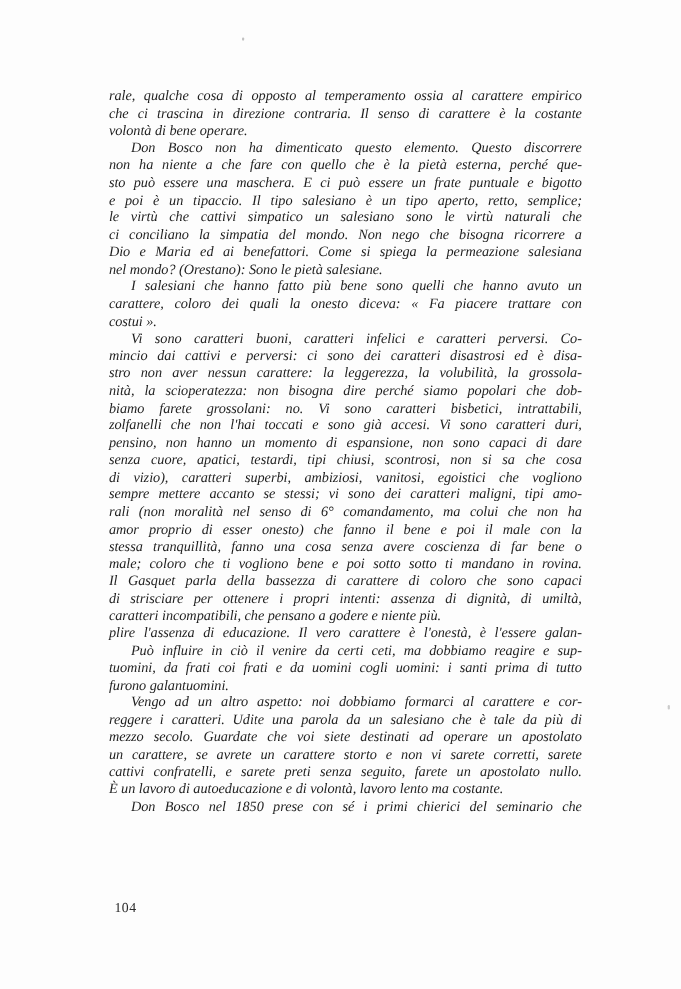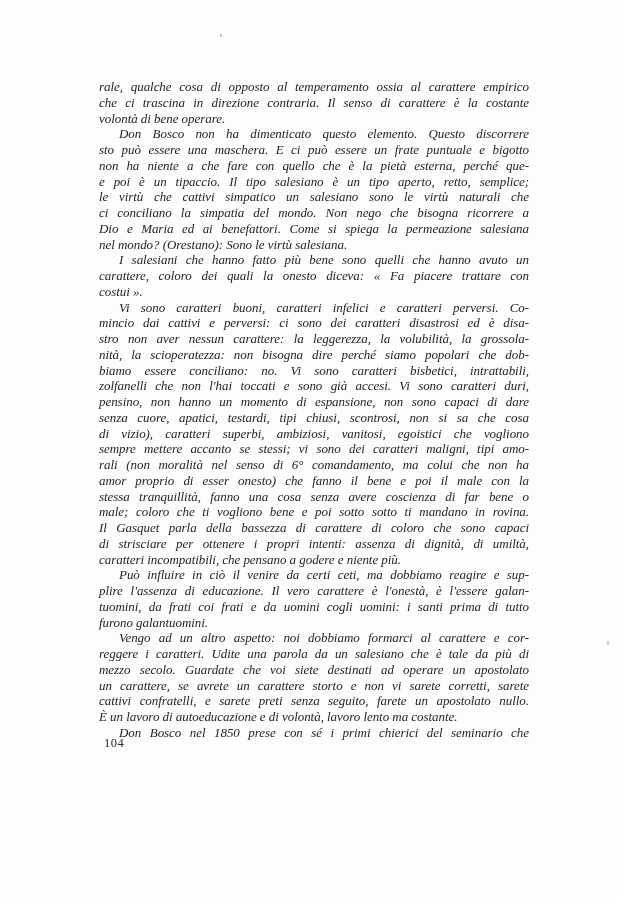--- a/index.html
+++ b/index.html
@@ -36,21 +36,21 @@
   }
   .line.last{
     text-align-last:left;
   }
   .line.indent{
     padding-left:20px;
   }
   .page-number{
     position:absolute;
     left:104px;
-    top:736px;
+    top:818px;
     font-size:12.5px;
     color:#2a2a2a;
     letter-spacing:0.5px;
   }
   .speck{
     position:absolute;
     background:#9a9a9a;
     border-radius:1px;
   }
   .speck.top{left:220px;top:34px;width:2px;height:3px;opacity:.6;}
@@ -64,55 +64,55 @@
   <span class="speck right"></span>
 
   <div class="text-block">
       <div class="para">
         <div class="line">rale, qualche cosa di opposto al temperamento ossia al carattere empirico</div>
         <div class="line">che ci trascina in direzione contraria. Il senso di carattere è la costante</div>
         <div class="line last">volontà di bene operare.</div>
       </div>
       <div class="para">
         <div class="line indent">Don Bosco non ha dimenticato questo elemento. Questo discorrere</div>
+        <div class="line">non ha niente a che fare con quello che è la pietà esterna, perché que-</div>
         <div class="line">sto può essere una maschera. E ci può essere un frate puntuale e bigotto</div>
-        <div class="line">non ha niente a che fare con quello che è la pietà esterna, perché que-</div>
         <div class="line">e poi è un tipaccio. Il tipo salesiano è un tipo aperto, retto, semplice;</div>
         <div class="line">le virtù che cattivi simpatico un salesiano sono le virtù naturali che</div>
         <div class="line">ci conciliano la simpatia del mondo. Non nego che bisogna ricorrere a</div>
         <div class="line">Dio e Maria ed ai benefattori. Come si spiega la permeazione salesiana</div>
-        <div class="line last">nel mondo? (Orestano): Sono le virtù salesiana.</div>
+        <div class="line last">nel mondo? (Orestano): Sono le pietà salesiane.</div>
       </div>
       <div class="para">
         <div class="line indent">I salesiani che hanno fatto più bene sono quelli che hanno avuto un</div>
         <div class="line">carattere, coloro dei quali la onesto diceva: « Fa piacere trattare con</div>
         <div class="line last">costui ».</div>
       </div>
       <div class="para">
         <div class="line indent">Vi sono caratteri buoni, caratteri infelici e caratteri perversi. Co-</div>
         <div class="line">mincio dai cattivi e perversi: ci sono dei caratteri disastrosi ed è disa-</div>
         <div class="line">stro non aver nessun carattere: la leggerezza, la volubilità, la grossola-</div>
         <div class="line">nità, la scioperatezza: non bisogna dire perché siamo popolari che dob-</div>
-        <div class="line">biamo essere conciliano: no. Vi sono caratteri bisbetici, intrattabili,</div>
+        <div class="line">biamo farete grossolani: no. Vi sono caratteri bisbetici, intrattabili,</div>
         <div class="line">zolfanelli che non l'hai toccati e sono già accesi. Vi sono caratteri duri,</div>
         <div class="line">pensino, non hanno un momento di espansione, non sono capaci di dare</div>
         <div class="line">senza cuore, apatici, testardi, tipi chiusi, scontrosi, non si sa che cosa</div>
         <div class="line">di vizio), caratteri superbi, ambiziosi, vanitosi, egoistici che vogliono</div>
         <div class="line">sempre mettere accanto se stessi; vi sono dei caratteri maligni, tipi amo-</div>
         <div class="line">rali (non moralità nel senso di 6° comandamento, ma colui che non ha</div>
         <div class="line">amor proprio di esser onesto) che fanno il bene e poi il male con la</div>
         <div class="line">stessa tranquillità, fanno una cosa senza avere coscienza di far bene o</div>
         <div class="line">male; coloro che ti vogliono bene e poi sotto sotto ti mandano in rovina.</div>
         <div class="line">Il Gasquet parla della bassezza di carattere di coloro che sono capaci</div>
         <div class="line">di strisciare per ottenere i propri intenti: assenza di dignità, di umiltà,</div>
         <div class="line last">caratteri incompatibili, che pensano a godere e niente più.</div>
       </div>
       <div class="para">
+        <div class="line">plire l'assenza di educazione. Il vero carattere è l'onestà, è l'essere galan-</div>
         <div class="line indent">Può influire in ciò il venire da certi ceti, ma dobbiamo reagire e sup-</div>
-        <div class="line">plire l'assenza di educazione. Il vero carattere è l'onestà, è l'essere galan-</div>
         <div class="line">tuomini, da frati coi frati e da uomini cogli uomini: i santi prima di tutto</div>
         <div class="line last">furono galantuomini.</div>
       </div>
       <div class="para">
         <div class="line indent">Vengo ad un altro aspetto: noi dobbiamo formarci al carattere e cor-</div>
         <div class="line">reggere i caratteri. Udite una parola da un salesiano che è tale da più di</div>
         <div class="line">mezzo secolo. Guardate che voi siete destinati ad operare un apostolato</div>
         <div class="line">un carattere, se avrete un carattere storto e non vi sarete corretti, sarete</div>
         <div class="line">cattivi confratelli, e sarete preti senza seguito, farete un apostolato nullo.</div>
         <div class="line last">È un lavoro di autoeducazione e di volontà, lavoro lento ma costante.</div>

